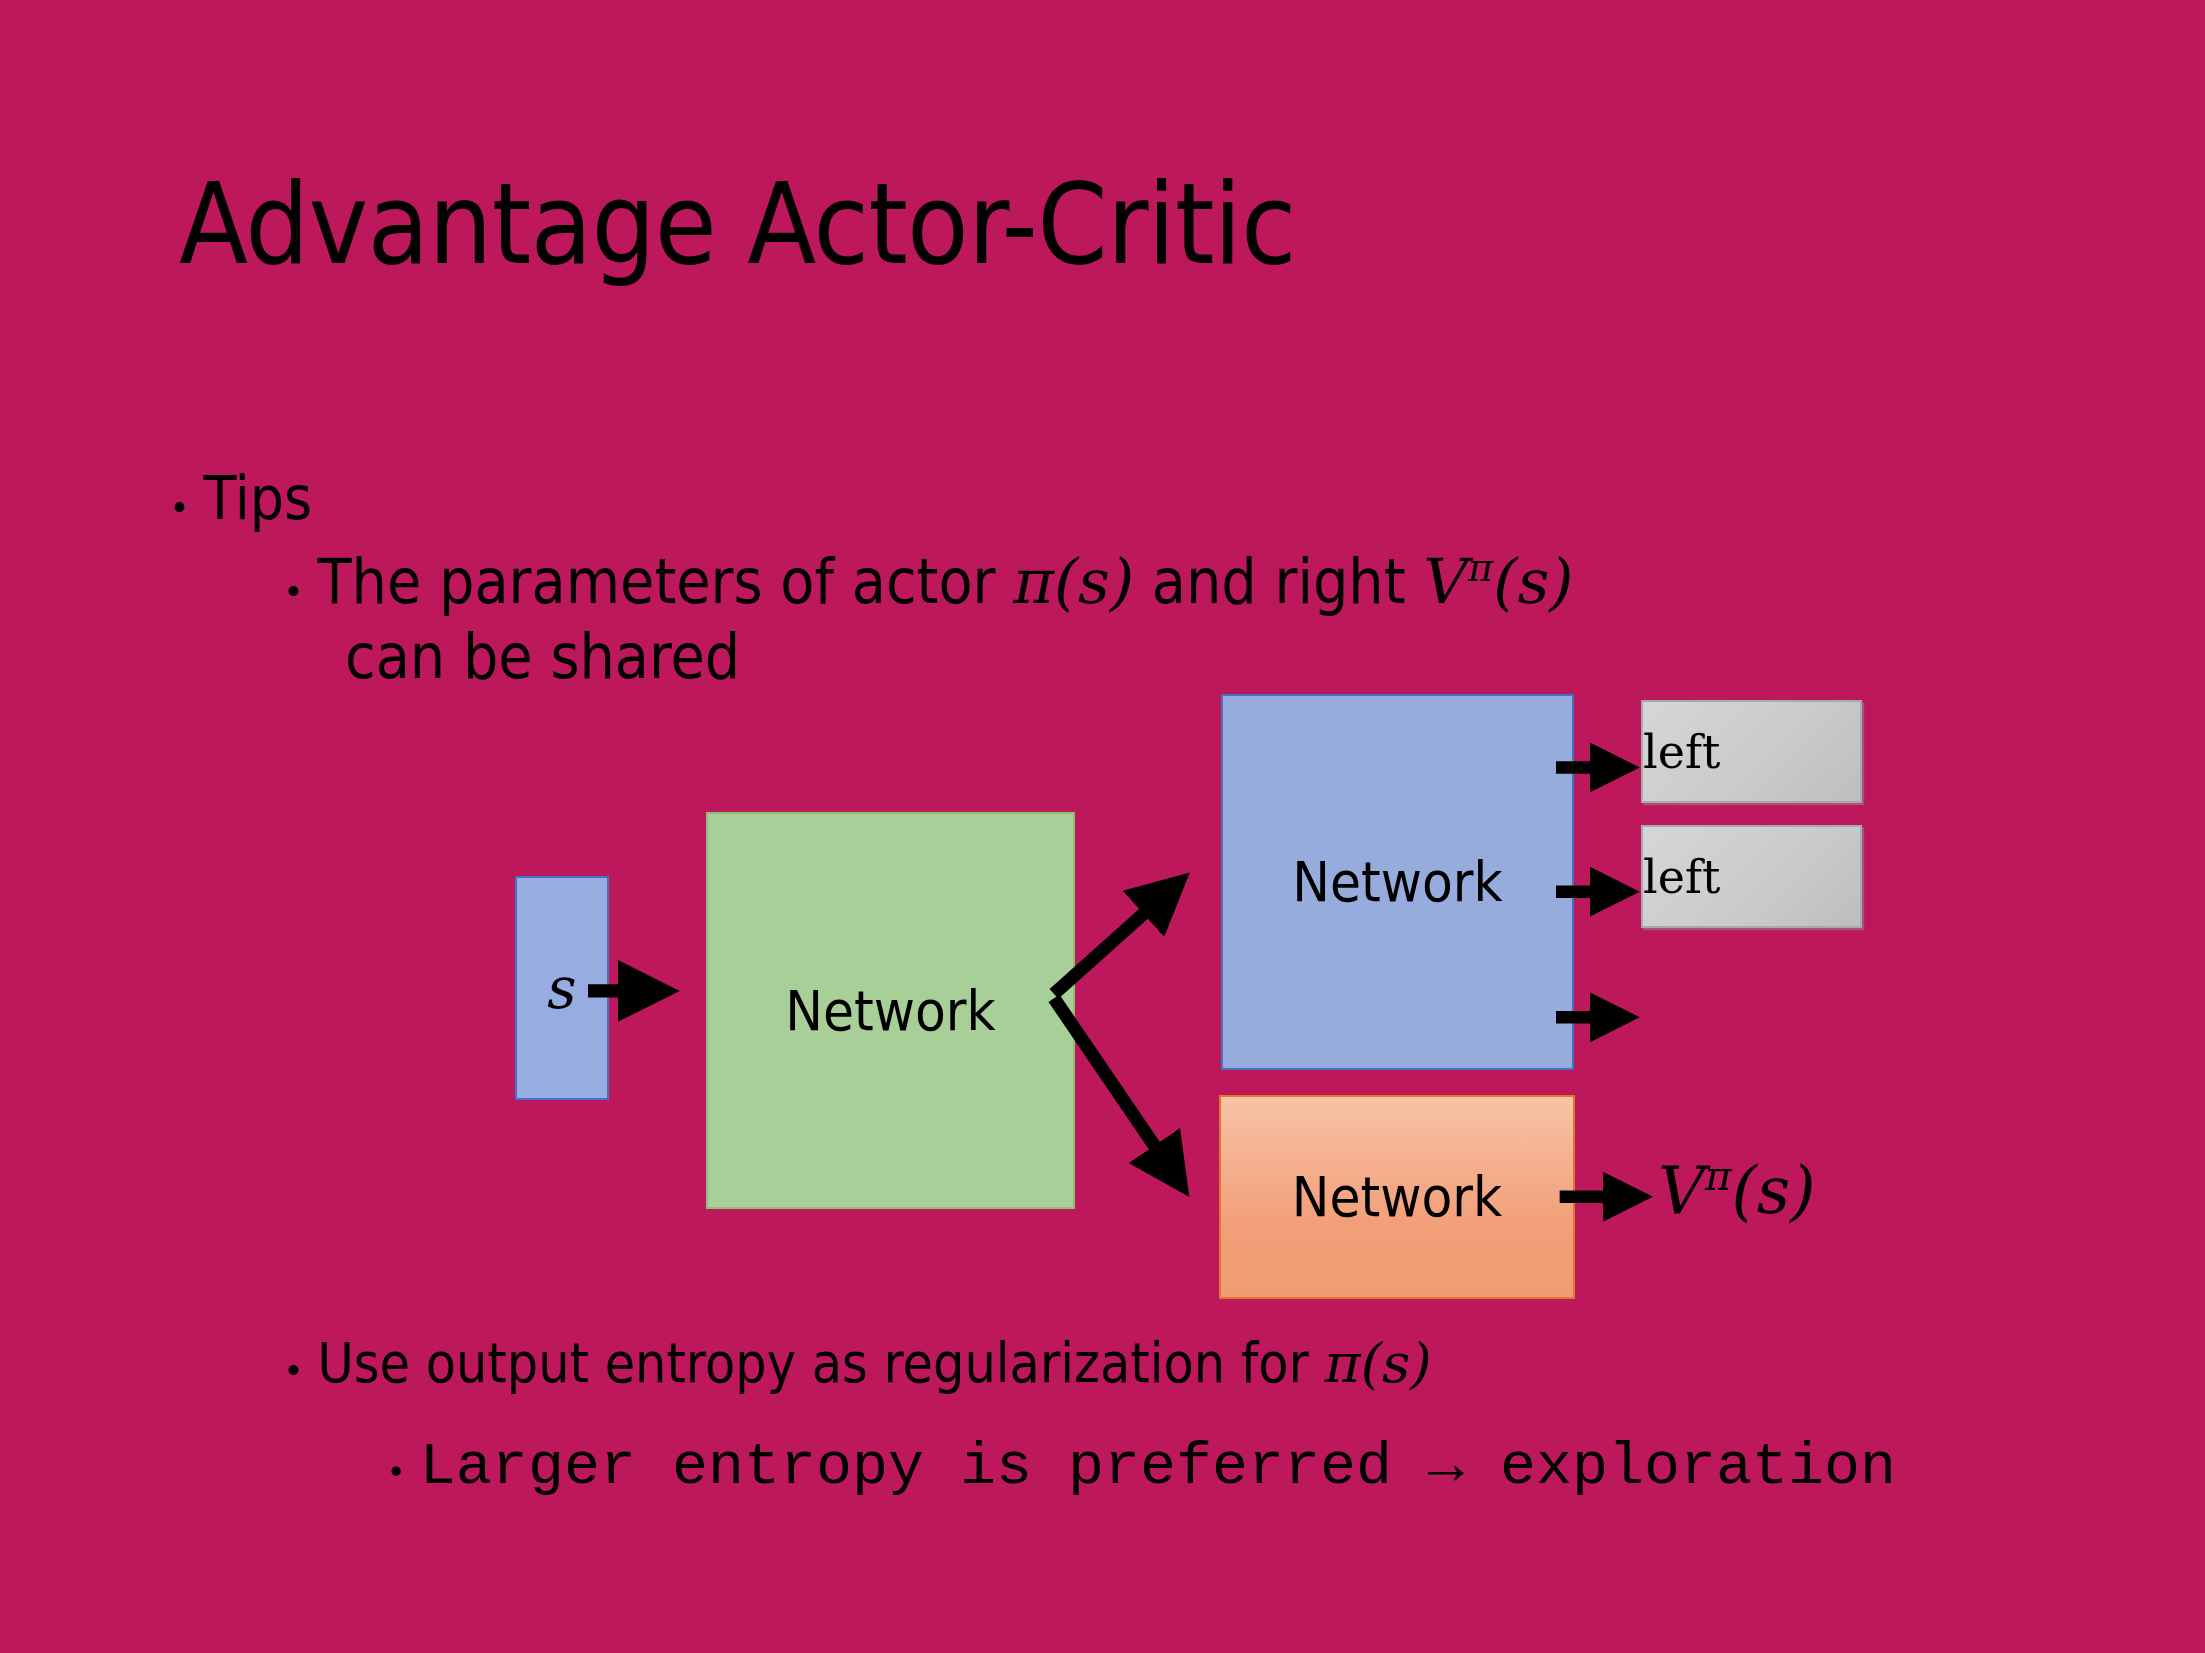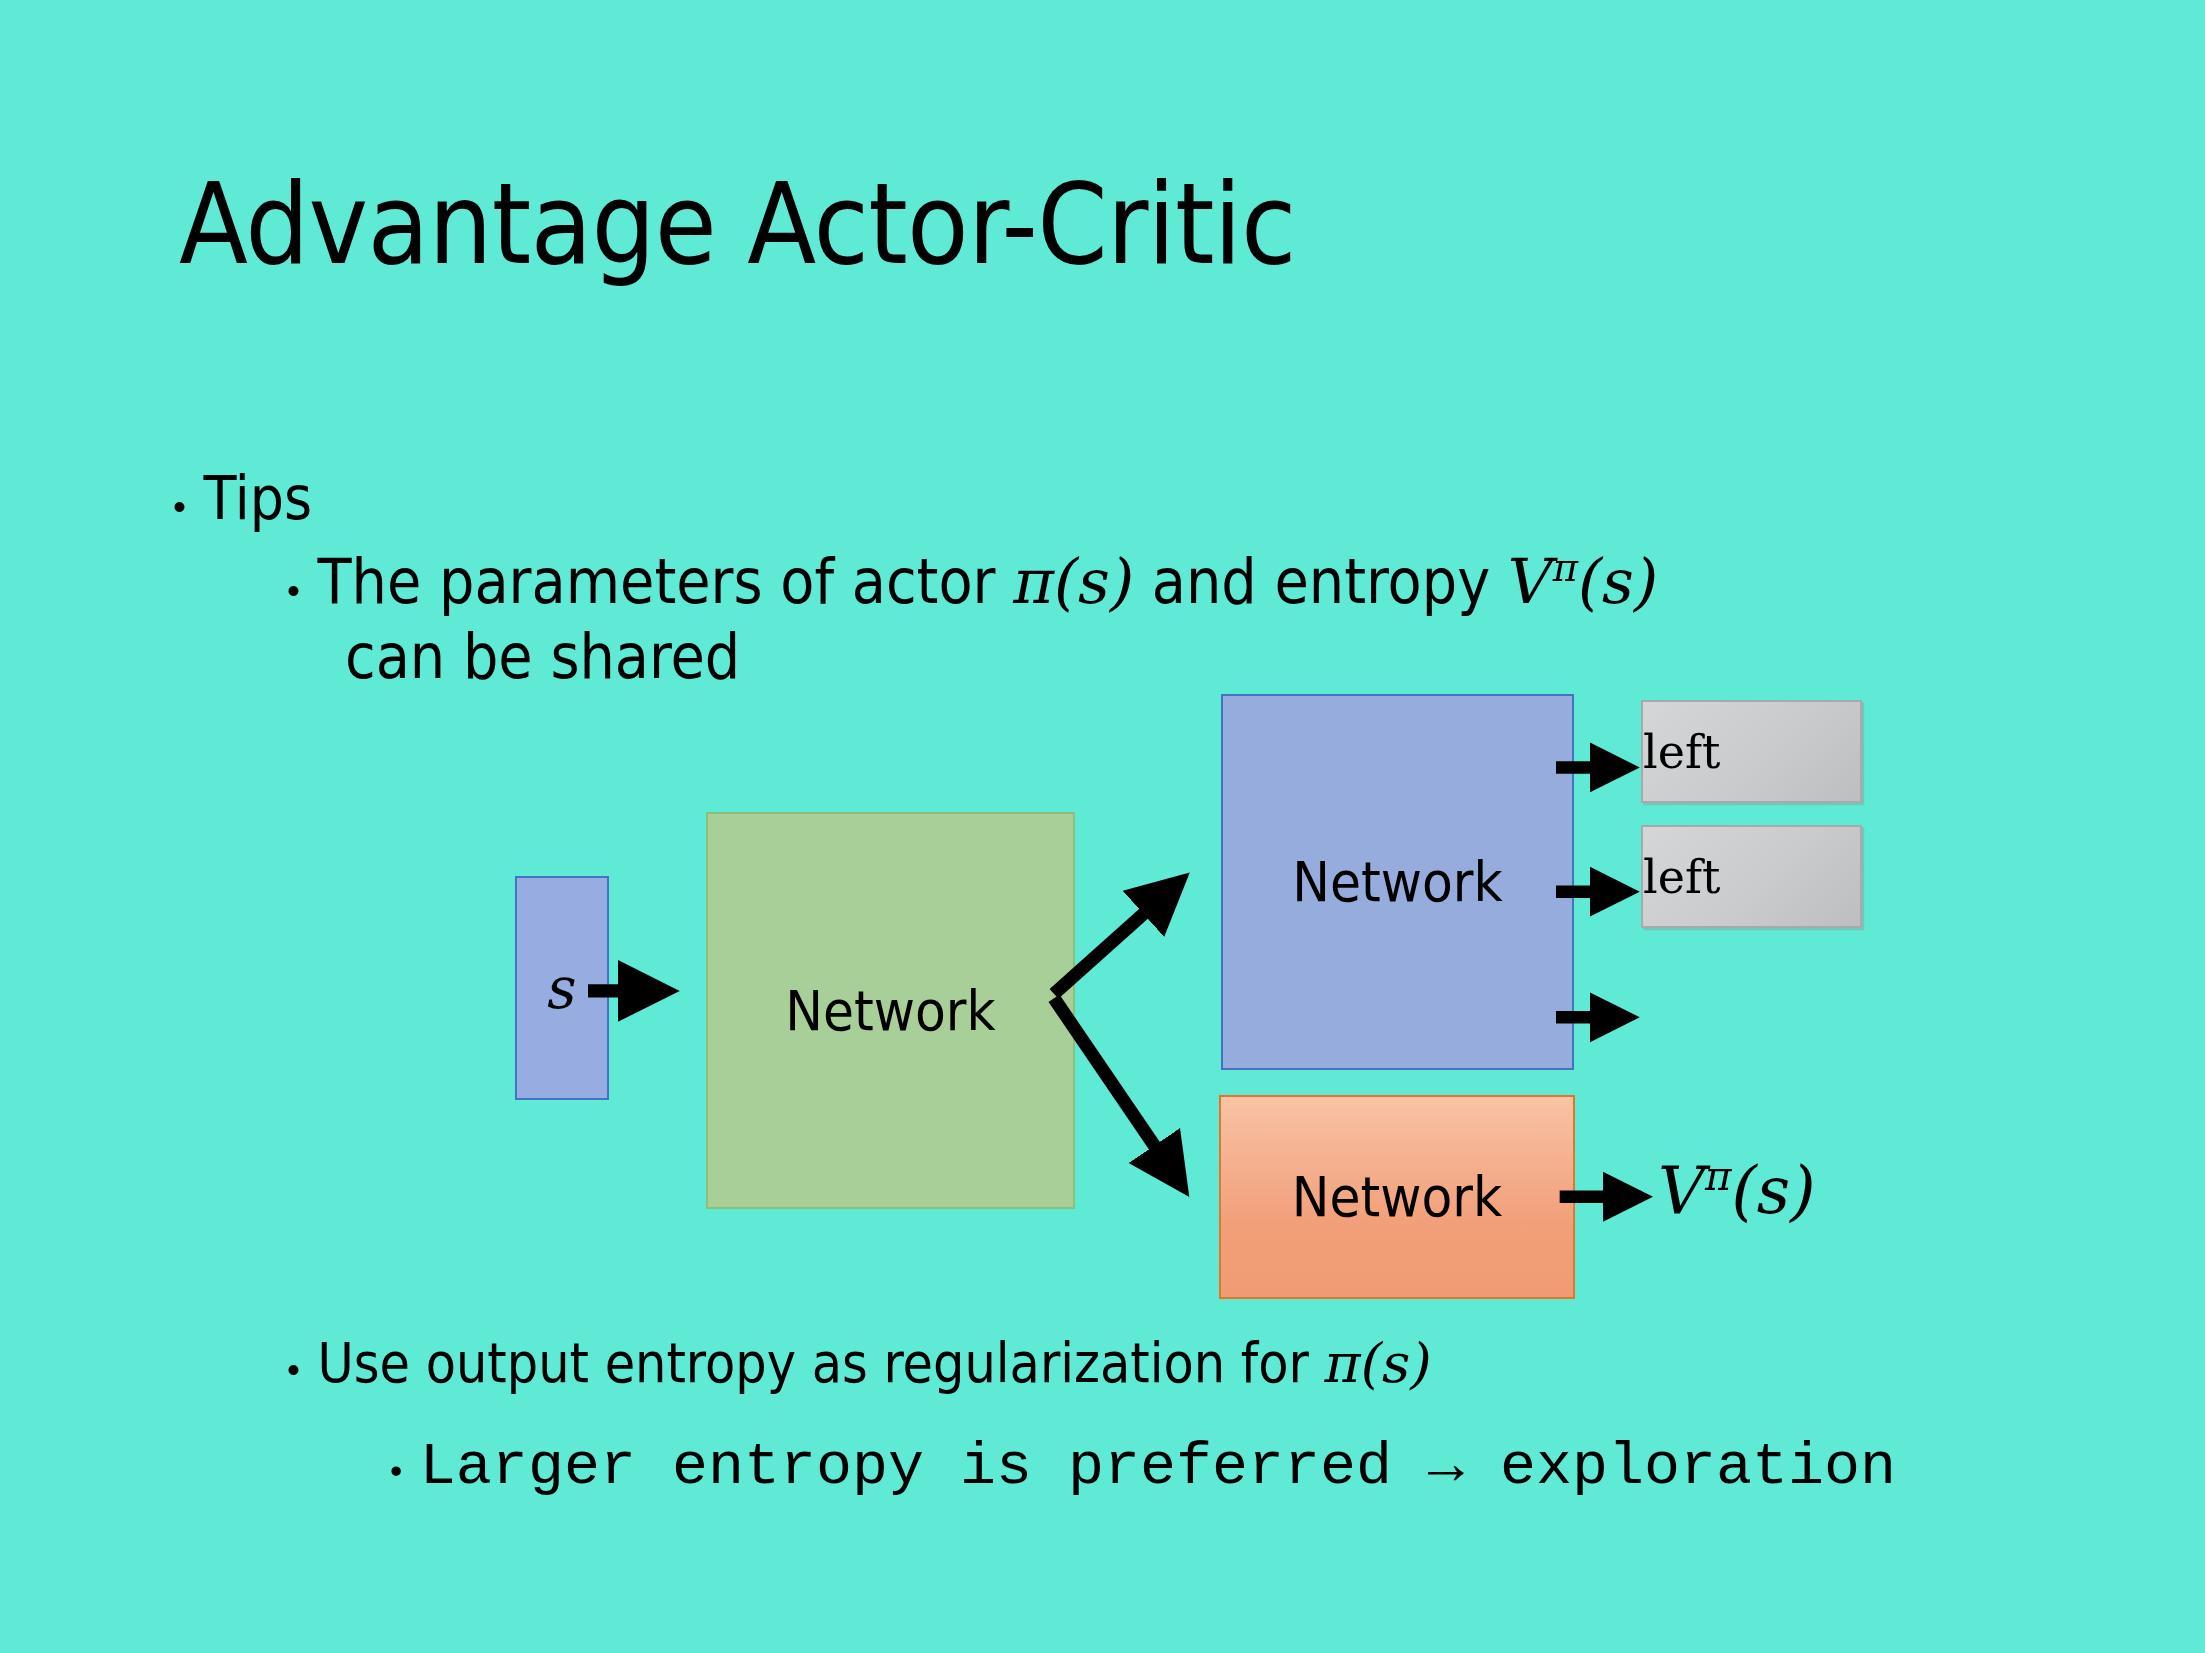--- a/index.html
+++ b/index.html
@@ -4,21 +4,21 @@
 <style>
   html, body {
     margin: 0;
     padding: 0;
     background: #ffffff;
   }
   #slide {
     position: relative;
     width: 2205px;
     height: 1654px;
-    background: #5eead4;
+    background: #be185d;
     overflow: hidden;
     font-family: "Liberation Sans", sans-serif;
     color: #000000;
   }
 
   
   #title {
     position: absolute;
     left: 179px;
     top: 168px;
@@ -181,21 +181,21 @@
   <div id="title">Advantage Actor-Critic</div>
 
   <div class="bullet-row" id="b-tips">
     <span class="bullet-dot">•</span>
     <span class="btext">Tips</span>
   </div>
 
   <div class="bullet-row" id="b-params">
     <span class="bullet-dot">•</span>
     <span class="btext">
-      <span>The parameters of actor </span><span class="math"><span class="pi">π</span><span>(s)</span></span><span>  and entropy </span><span class="math"><span>V</span><span class="sup">π</span><span>(s)</span></span>
+      <span>The parameters of actor </span><span class="math"><span class="pi">π</span><span>(s)</span></span><span>  and right </span><span class="math"><span>V</span><span class="sup">π</span><span>(s)</span></span>
     </span>
   </div>
   <div id="b-shared">can be shared</div>
 
   <div class="node" id="node-s">
     <span class="s-glyph">s</span>
   </div>
 
   <div class="node" id="node-shared">
     <span class="node-label">Network</span>

